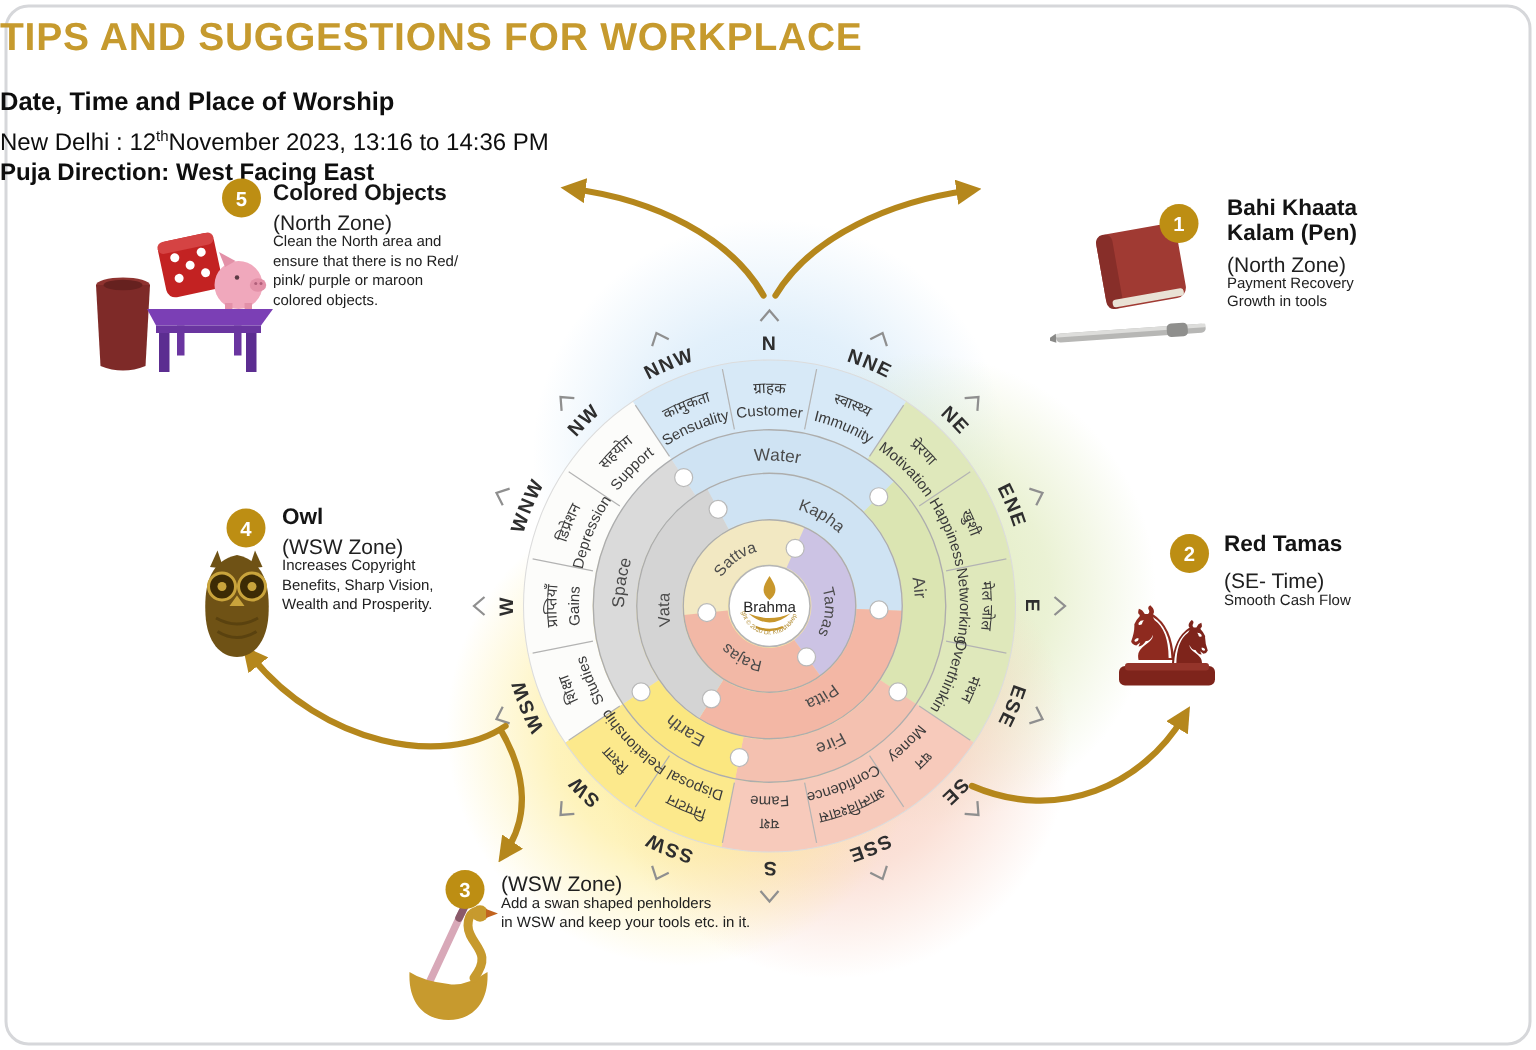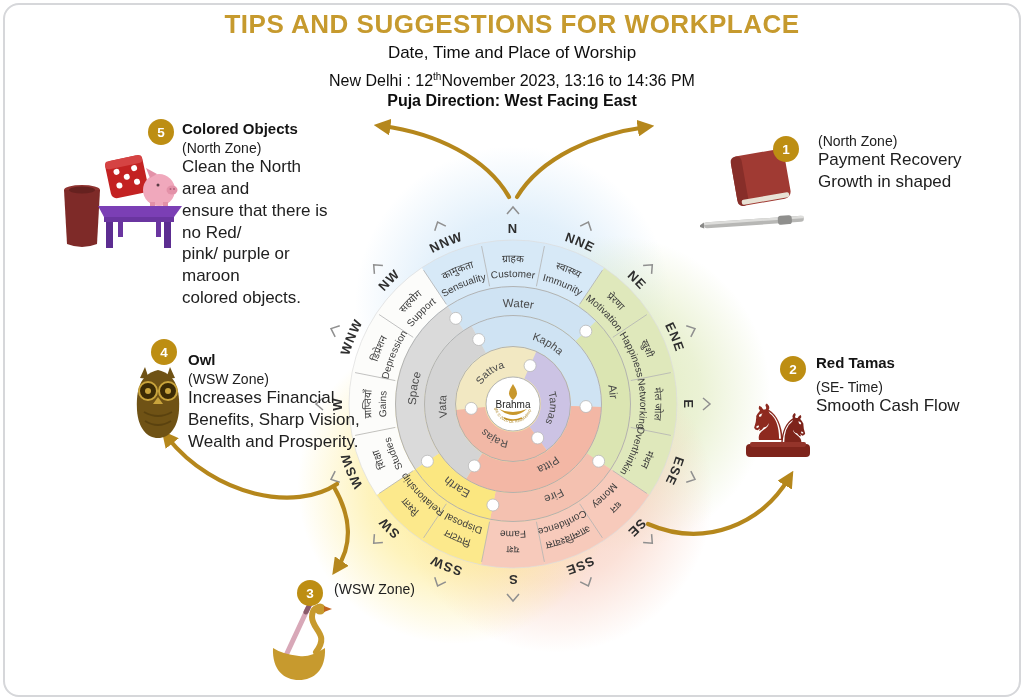--- a/index.html
+++ b/index.html
@@ -1,50 +1,50 @@
 <!DOCTYPE html>
 <html><head>
 <meta charset="utf-8">
 <style>
   *{margin:0;padding:0;box-sizing:border-box}
   html,body{background:#fff}
   body{width:1024px;height:700px;position:relative;overflow:hidden;font-family:"Liberation Sans",sans-serif;color:#1c1c1c}
   .frame{position:absolute;inset:3px;border:2px solid #d6d7da;border-radius:16px;pointer-events:none}
-  .header{position:absolute;top:9px;left:0;width:100%;text-align:center;line-height:1.2}
+  .header{position:absolute;top:9px;left:0;width:100%;line-height:1.2}
   .hdr-title{font-size:26px;font-weight:bold;color:#c69a2e;letter-spacing:.5px}
-  .hdr-sub1{font-size:17px;font-weight:normal;color:#0e0e0e;margin-top:3px}
+  .hdr-sub1{font-size:17px;font-weight:bold;color:#0e0e0e;margin-top:18px}
   .hdr-sub2{font-size:16px;color:#0e0e0e;margin-top:7px}
   .hdr-sub2 sup{font-size:10px;vertical-align:super}
   .hdr-sub3{font-size:16px;font-weight:bold;color:#0e0e0e;margin-top:1px}
   #vastu-svg{position:absolute;left:0;top:0}
   .tip{position:absolute}
   .tip-badge{position:absolute;width:26px;height:26px;border-radius:50%;background:#bd8e13;color:#fff;
     font-size:13.5px;font-weight:bold;display:flex;align-items:center;justify-content:center}
   .tip-icon{position:absolute}
   .tip-text{position:absolute}
   .tip-title{font-size:15px;font-weight:bold;line-height:1.15;white-space:pre-line;color:#141414}
   .tip-zone{font-size:14px;margin-top:3px;color:#202020}
-  .tip-desc{font-size:17px;line-height:1.28;white-space:pre-line;color:#202020}
+  .tip-desc{font-size:10px;line-height:1.28;white-space:pre-line;color:#202020}
   .tip1{left:700px;top:130px;width:300px}
   .tip1 .tip-badge{left:73px;top:6px}
   .tip1 .tip-icon{left:0;top:15px}
   .tip1 .tip-text{left:118px;top:0}
   .tip2{left:742px;top:352px;width:260px}
   .tip2 .tip-badge{left:38px;top:4px}
   .tip2 .tip-icon{left:0;top:30px}
   .tip2 .tip-text{left:74px;top:2px}
   .tip2 .tip-zone{margin-top:8px}
   .tip3{left:268px;top:578px;width:430px}
   .tip3 .tip-badge{left:29px;top:2px}
   .tip3 .tip-icon{left:0;top:18px}
   .tip3 .tip-text{left:66px;top:0}
   .tip4{left:128px;top:336px;width:240px}
   .tip4 .tip-badge{left:23px;top:3px}
   .tip4 .tip-icon{left:0;top:28px}
-  .tip4 .tip-text{left:60px;top:15px}
+  .tip4 .tip-text{left:60px;top:0}
   .tip5{left:62px;top:116px;width:270px}
   .tip5 .tip-badge{left:86px;top:3px}
   .tip5 .tip-icon{left:0;top:24px}
   .tip5 .tip-text{left:120px;top:4px}
 </style>
 </head>
 <body>
 
 <div class="frame"></div>
 
@@ -314,23 +314,25 @@
     </g>
     <g transform="rotate(-4 55 78)">
       <rect x="4" y="74" width="100" height="6" rx="3" fill="#b7b7b5"></rect>
       <rect x="4" y="74" width="100" height="2.5" rx="1" fill="#dddddb"></rect>
       <rect x="78" y="72.5" width="14" height="9" rx="3" fill="#8f8f8d"></rect>
       <polygon points="4,74 -2,77.5 4,80" fill="#898987"></polygon>
     </g>
   </svg>
   <div class="tip-badge">1</div>
   <div class="tip-text">
+    <div class="tip-title">Bahi Khaata
+Kalam (Pen)</div>
     <div class="tip-zone">(North Zone)</div>
     <div class="tip-desc">Payment Recovery
-Growth in shaped</div>
+Growth in tools</div>
   </div>
 </div>
 
 <div class="tip tip2">
   <svg class="tip-icon" width="74" height="80" viewBox="0 0 74 80">
     <text x="4" y="58" font-size="50" fill="#8e2a1f" font-family="DejaVu Sans, sans-serif">♞</text>
     <text x="70" y="62" font-size="42" fill="#7e241b" font-family="DejaVu Sans, sans-serif" transform="scale(-1,1) translate(-140,0)">♞</text>
     <rect x="4" y="62" width="64" height="13" rx="4" fill="#7e241b"></rect>
     <rect x="8" y="60" width="56" height="5" rx="2" fill="#94342a"></rect>
   </svg>
@@ -347,40 +349,42 @@
     <line x1="14" y1="68" x2="40" y2="12" stroke="#d8a8b8" stroke-width="5" stroke-linecap="round"></line>
     <line x1="38" y1="16" x2="42" y2="8" stroke="#8a5a6a" stroke-width="5" stroke-linecap="round"></line>
     <path d="M5,52 C4,74 16,84 31,84 C46,84 58,74 57,52 Q42,62 31,60 Q14,58 5,52 Z" fill="#c79a2e"></path>
     <path d="M48,56 C62,38 44,34 44,21 C44,12 50,10 53,13" stroke="#c79a2e" stroke-width="6" fill="none" stroke-linecap="round"></path>
     <circle cx="52" cy="13" r="5.5" fill="#c79a2e"></circle>
     <polygon points="56,10 64,13 56,16" fill="#c2641f"></polygon>
   </svg>
   <div class="tip-badge">3</div>
   <div class="tip-text">
     <div class="tip-zone">(WSW Zone)</div>
+    <div class="tip-desc">Add a swan shaped penholders
+in WSW and keep your tools etc. in it.</div>
   </div>
 </div>
 
 <div class="tip tip4">
   <svg class="tip-icon" width="60" height="78" viewBox="0 0 60 78">
     <polygon points="12,14 17,3 21,15" fill="#6f5215"></polygon>
     <polygon points="47,14 42,3 38,15" fill="#6f5215"></polygon>
     <path d="M30,6 C11,10 8,28 9,46 C10,64 19,74 30,74 C41,74 50,64 51,46 C52,28 49,10 30,6 Z" fill="#6f5215"></path>
     <path d="M16,48 Q30,56 44,48 M17,57 Q30,65 43,57" stroke="#5a420f" stroke-width="2" fill="none"></path>
     <circle cx="20" cy="27" r="9" fill="#3c2b05" stroke="#c9a43c" stroke-width="2"></circle>
     <circle cx="40" cy="27" r="9" fill="#3c2b05" stroke="#c9a43c" stroke-width="2"></circle>
     <circle cx="20" cy="27" r="3" fill="#c9a43c"></circle>
     <circle cx="40" cy="27" r="3" fill="#c9a43c"></circle>
     <polygon points="30,33 25,40 35,40" fill="#c9a43c"></polygon>
   </svg>
   <div class="tip-badge">4</div>
   <div class="tip-text">
     <div class="tip-title">Owl</div>
     <div class="tip-zone">(WSW Zone)</div>
-    <div class="tip-desc">Increases Financial
+    <div class="tip-desc">Increases Copyright
 Benefits, Sharp Vision,
 Wealth and Prosperity.</div>
   </div>
 </div>
 
 <div class="tip tip5">
   <svg class="tip-icon" width="128" height="110" viewBox="0 0 128 110">
     <ellipse cx="20" cy="50" rx="18" ry="5" fill="#8f3330"></ellipse>
     <path d="M2,50 L5,104 Q20,110 35,104 L38,50 Z" fill="#7e2a28"></path>
     <ellipse cx="20" cy="50" rx="13" ry="3.5" fill="#66211f"></ellipse>

